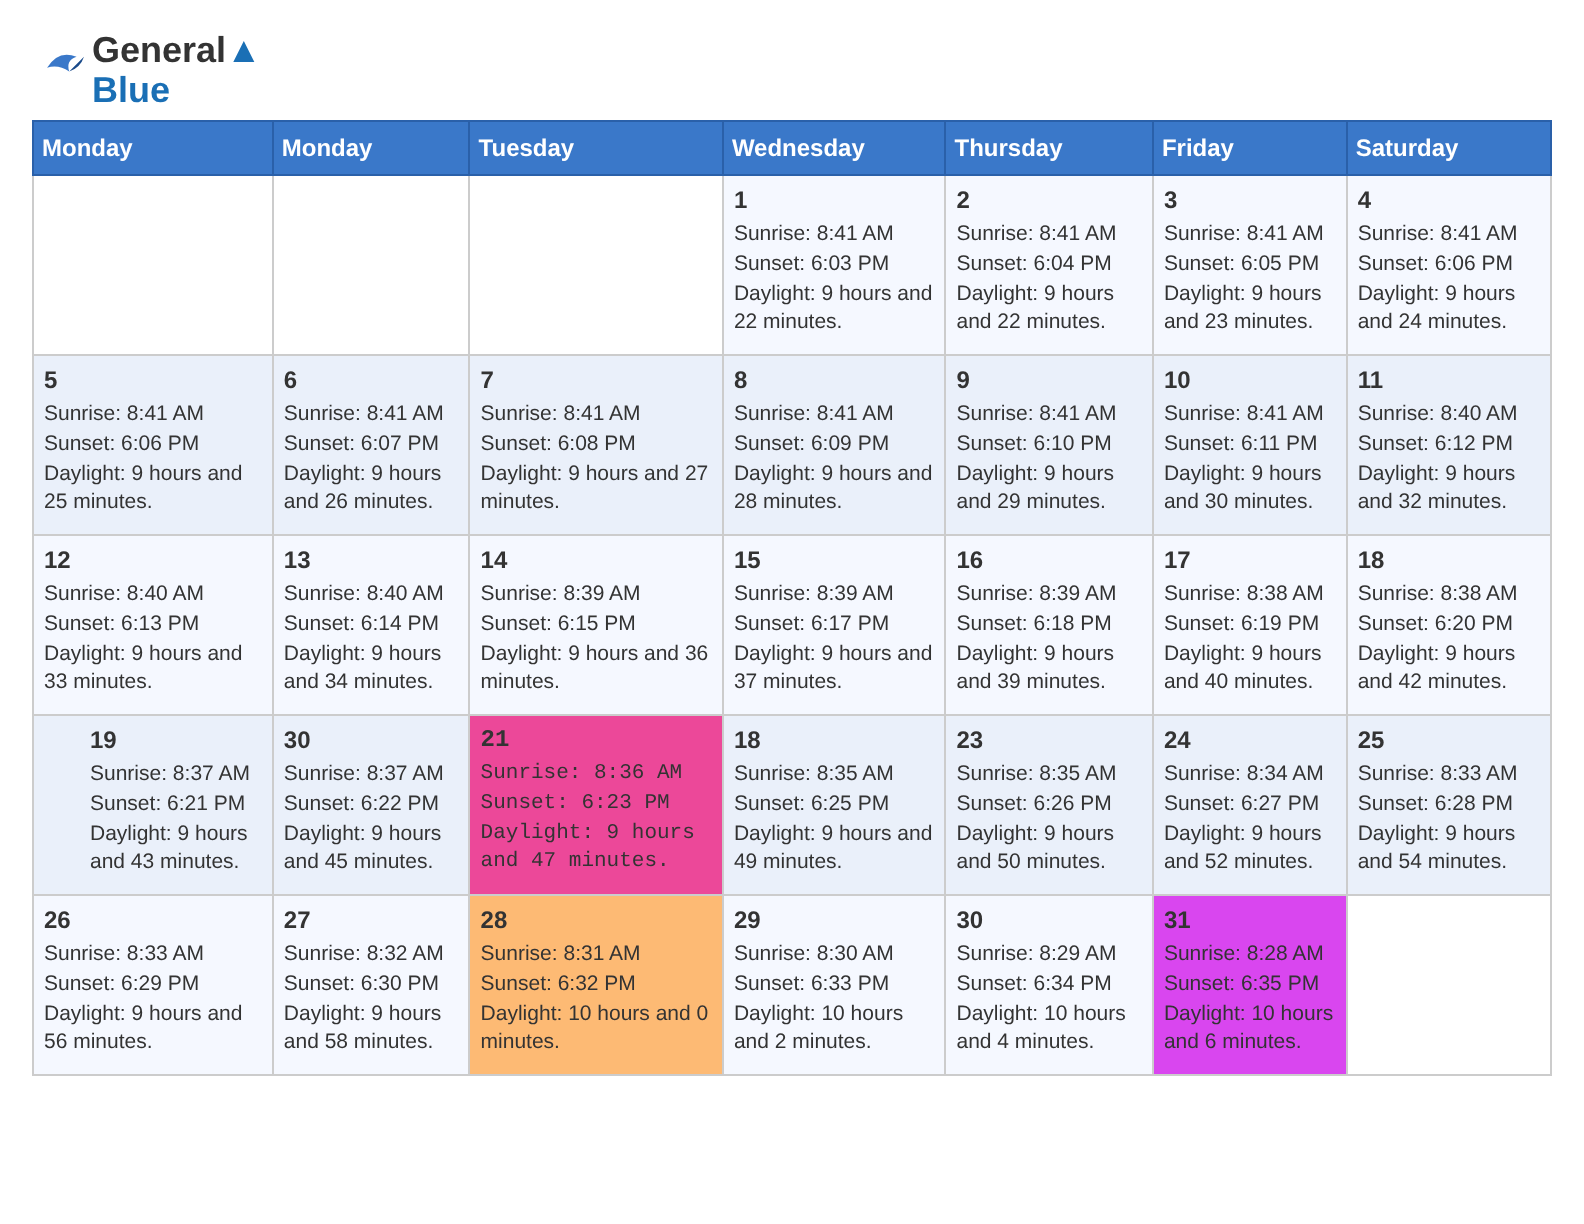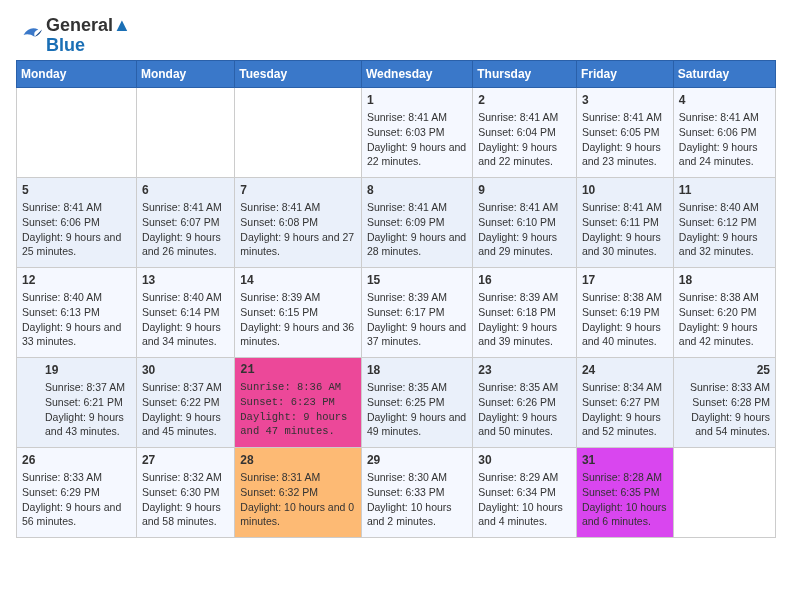--- a/index.html
+++ b/index.html
@@ -275,21 +275,21 @@
           <div class="day-info" style="white-space: pre-line;">Sunrise: 8:35 AM
 Sunset: 6:26 PM
 Daylight: 9 hours and 50 minutes.</div>
         </td>
         <td style="background: rgb(234, 240, 250);">
           <span class="day-num">24</span>
           <div class="day-info" style="white-space: pre-line;">Sunrise: 8:34 AM
 Sunset: 6:27 PM
 Daylight: 9 hours and 52 minutes.</div>
         </td>
-        <td style="background: rgb(234, 240, 250); text-align: right;">
+        <td style="background: rgb(234, 240, 250);">
           <span class="day-num">25</span>
           <div class="day-info" style="white-space: pre-line;">Sunrise: 8:33 AM
 Sunset: 6:28 PM
 Daylight: 9 hours and 54 minutes.</div>
         </td>
       </tr>
       <tr>
         <td style="background: rgb(245, 248, 255);">
           <span class="day-num">26</span>
           <div class="day-info" style="white-space: pre-line;">Sunrise: 8:33 AM

